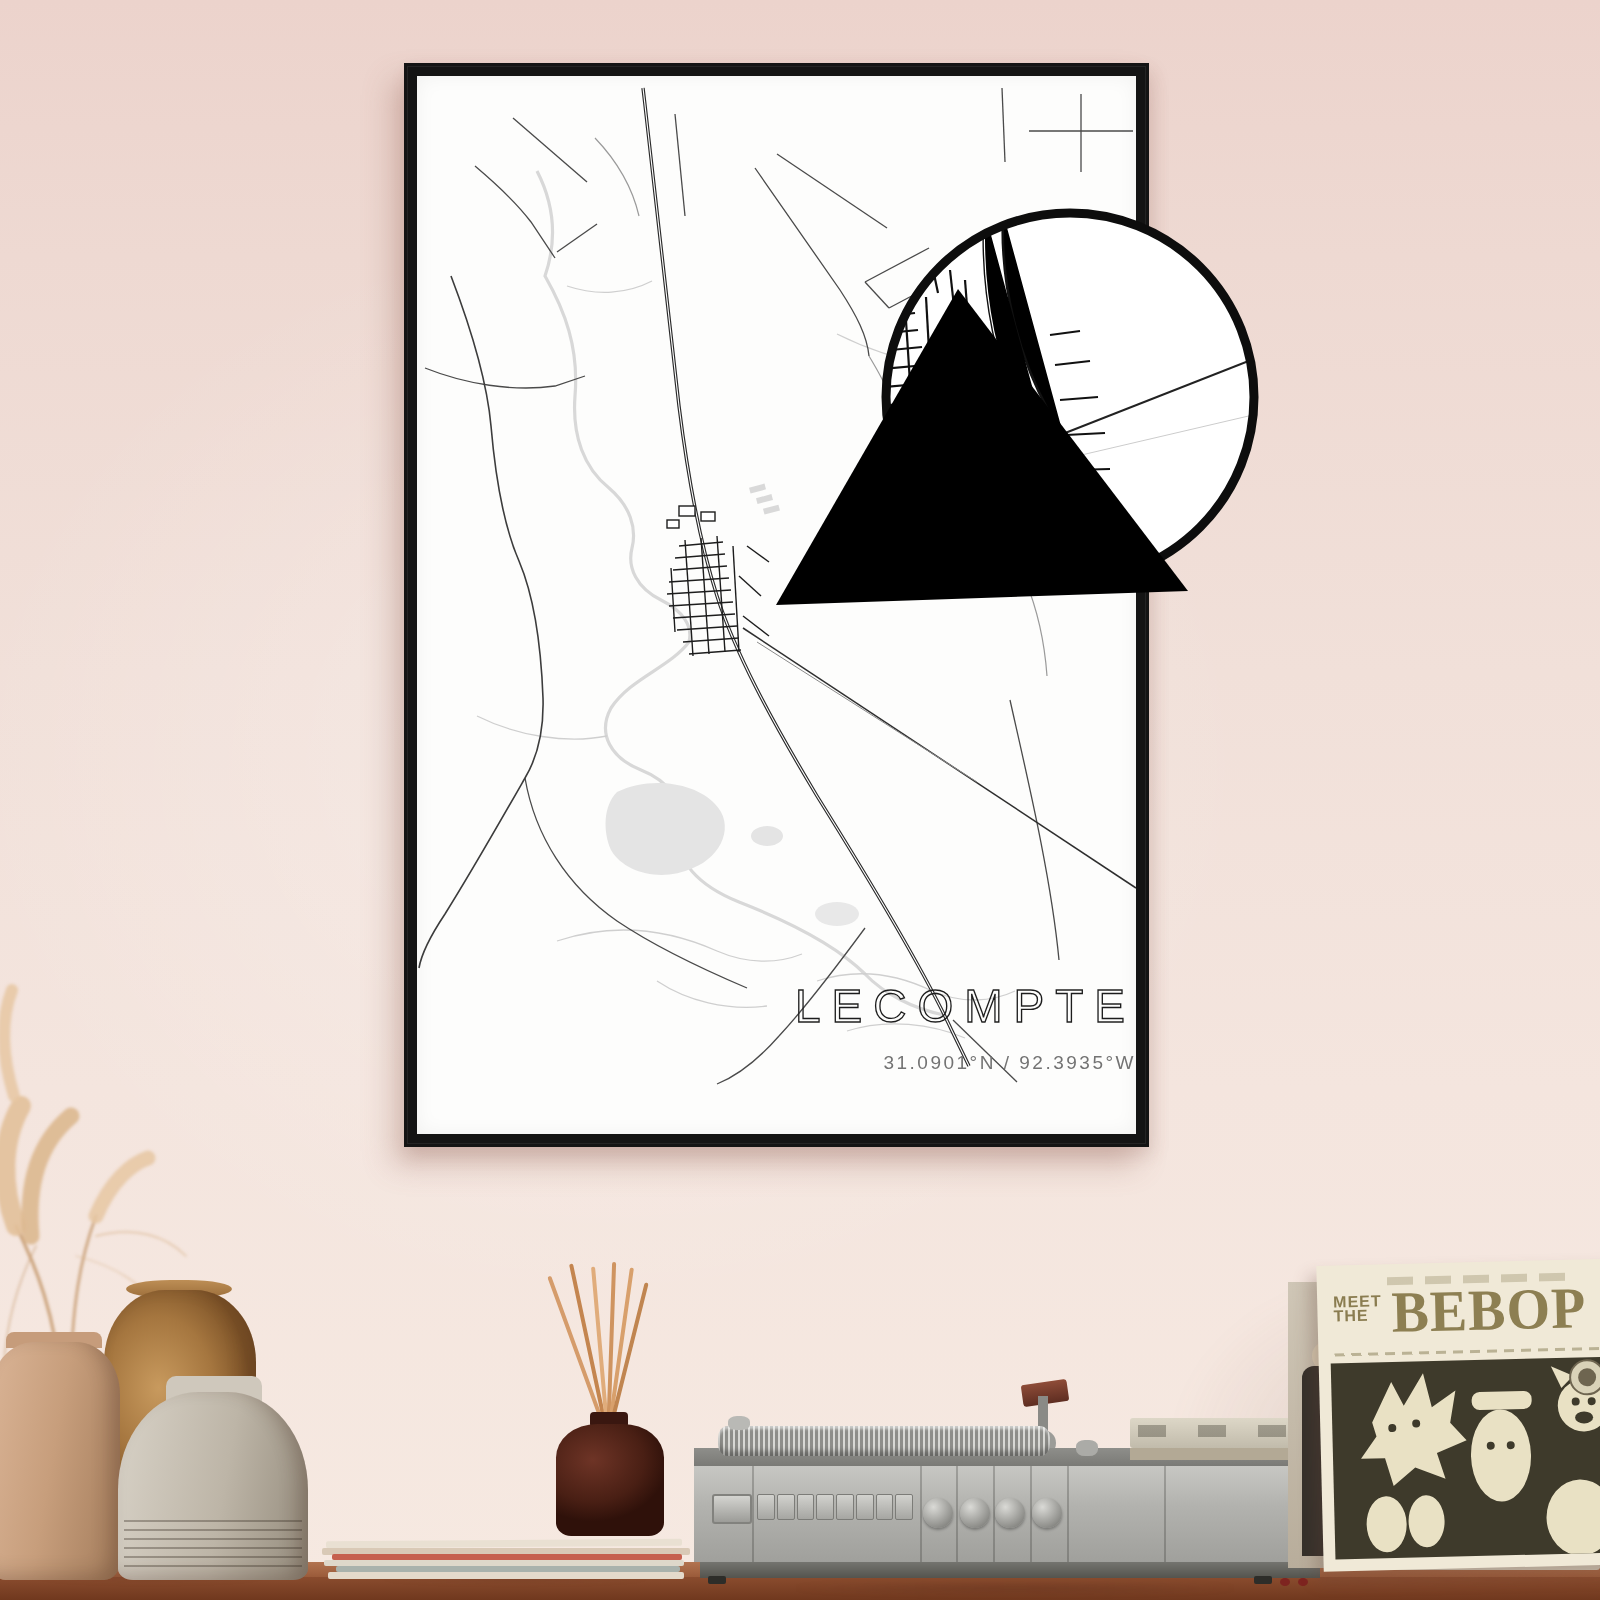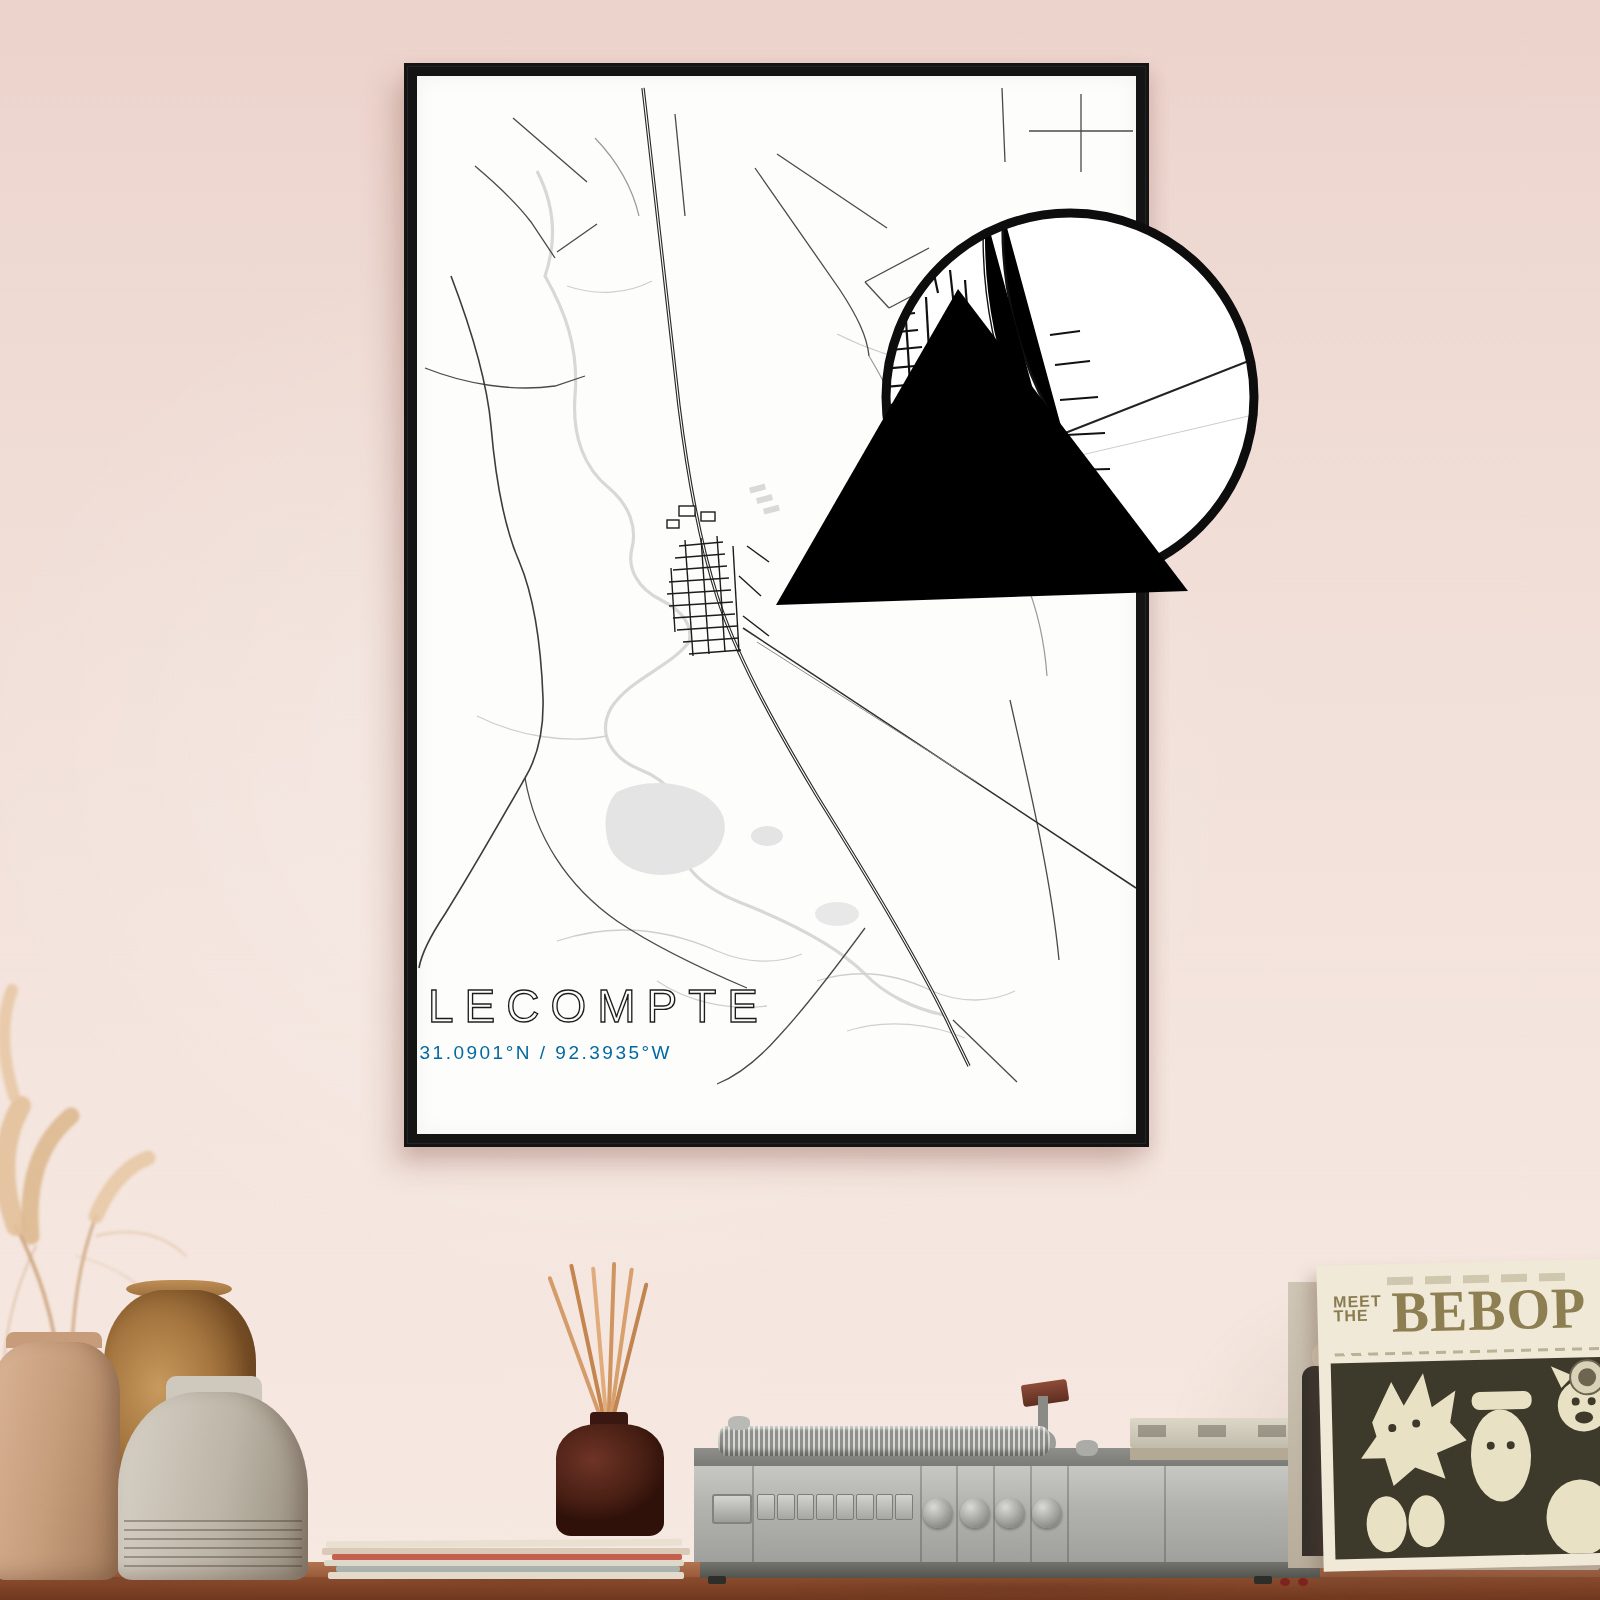--- a/index.html
+++ b/index.html
@@ -15,27 +15,27 @@
   .shelf-front{left:0;top:1577px;width:1600px;height:23px;background:linear-gradient(180deg,#8a4c2e,#70381e);}
   .wall-soft-shadow{left:1120px;top:1210px;width:500px;height:400px;filter:blur(8px);
     background:radial-gradient(60% 60% at 55% 60%, rgba(125,90,75,.16), transparent 75%);}
 
   
   .frame{left:404px;top:63px;width:745px;height:1084px;background:#141414;
     box-shadow:-12px 18px 28px rgba(145,92,80,.30), 4px 8px 16px rgba(120,70,60,.15);}
   .frame::after{content:"";position:absolute;inset:3px;border:1px solid rgba(255,255,255,.07);pointer-events:none;}
   .paper{position:absolute;inset:13px;background:#fdfdfc;box-shadow:inset 0 0 20px rgba(0,0,0,.05);}
   .paper svg{position:absolute;inset:0;}
-  .poster-text{position:absolute;left:0;right:0;top:903px;text-align:left;color:#1d1d1d;}
+  .poster-text{position:absolute;left:0;right:0;top:903px;text-align:right;color:#1d1d1d;}
   .poster-title{font-size:46px;letter-spacing:11px;text-indent:11px;font-weight:400;color:#1c1c1c;}
   @supports (-webkit-text-stroke:1px #000){
     .poster-title{color:transparent;-webkit-text-stroke:1.35px #1c1c1c;}
   }
   .poster-subtitle{margin-top:12px;font-size:20px;letter-spacing:4.5px;text-indent:4.5px;color:#2c2c2c;font-weight:400;}
-  .poster-coords{margin-top:9px;font-size:19px;letter-spacing:2.5px;text-indent:2.5px;color:#0369a1;}
+  .poster-coords{margin-top:19px;font-size:19px;letter-spacing:2.5px;text-indent:2.5px;color:#737373;}
 
   
   .callout{left:760px;top:185px;width:520px;height:440px;}
 
   
   .grass{left:-24px;top:936px;width:300px;height:450px;}
   .vase{box-shadow:inset -10px -6px 18px rgba(60,30,20,.25);}
   .vase-tan{left:-10px;top:1342px;width:130px;height:238px;
     background:linear-gradient(100deg,#dab496 0%,#c79e7c 48%,#a37c5b 100%);
     border-radius:34% 34% 12% 12% / 22% 22% 8% 8%;}

